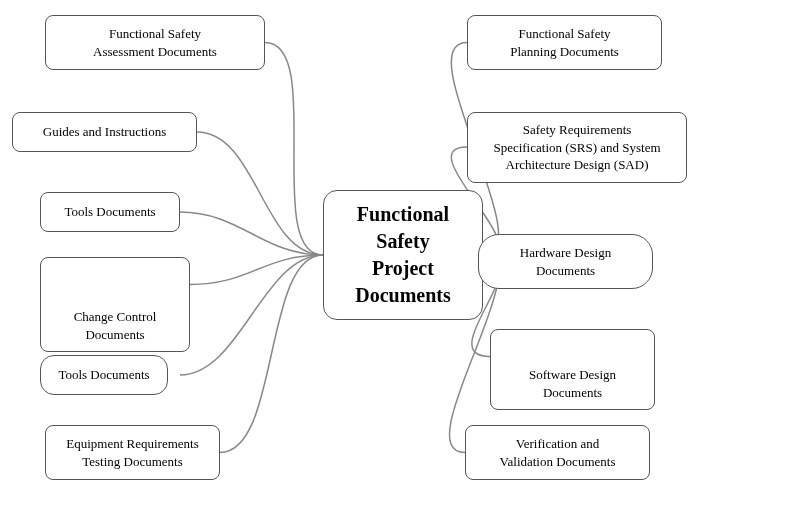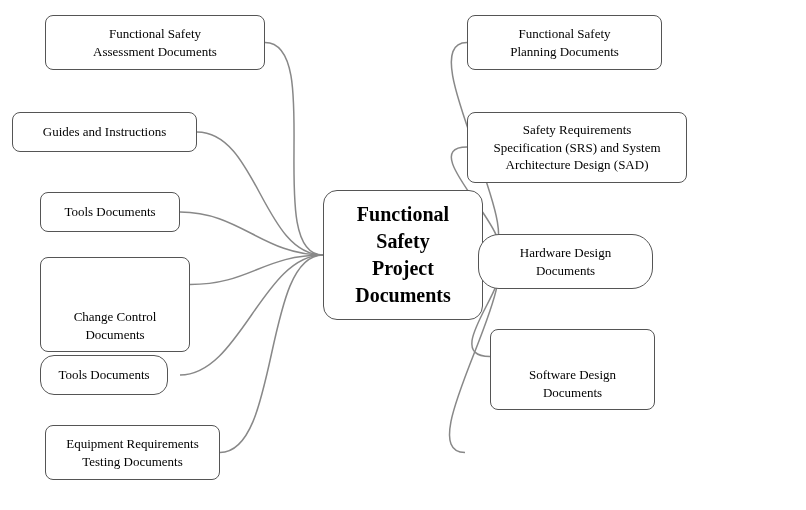--- a/index.html
+++ b/index.html
@@ -101,13 +101,17 @@
 Architecture Design (SAD)</span>
     </div>
     <div class="node" style="left: 478px; top: 234px; width: 175px; min-height: 55px; border-radius: 21px;">
       <span style="white-space: pre-line;">Hardware Design
 Documents</span>
     </div>
     <div class="node" style="left: 490px; top: 329px; width: 165px; min-height: 55px;">
       <span style="white-space: pre-line; margin-top: 28px;">Software Design
 Documents</span>
     </div>
+    <div class="node" style="left: 465px; top: 425px; width: 185px; min-height: 55px;">
+      <span style="white-space: pre-line;">Verification and
+Validation Documents</span>
+    </div>
   </div>
 
 </body></html>

